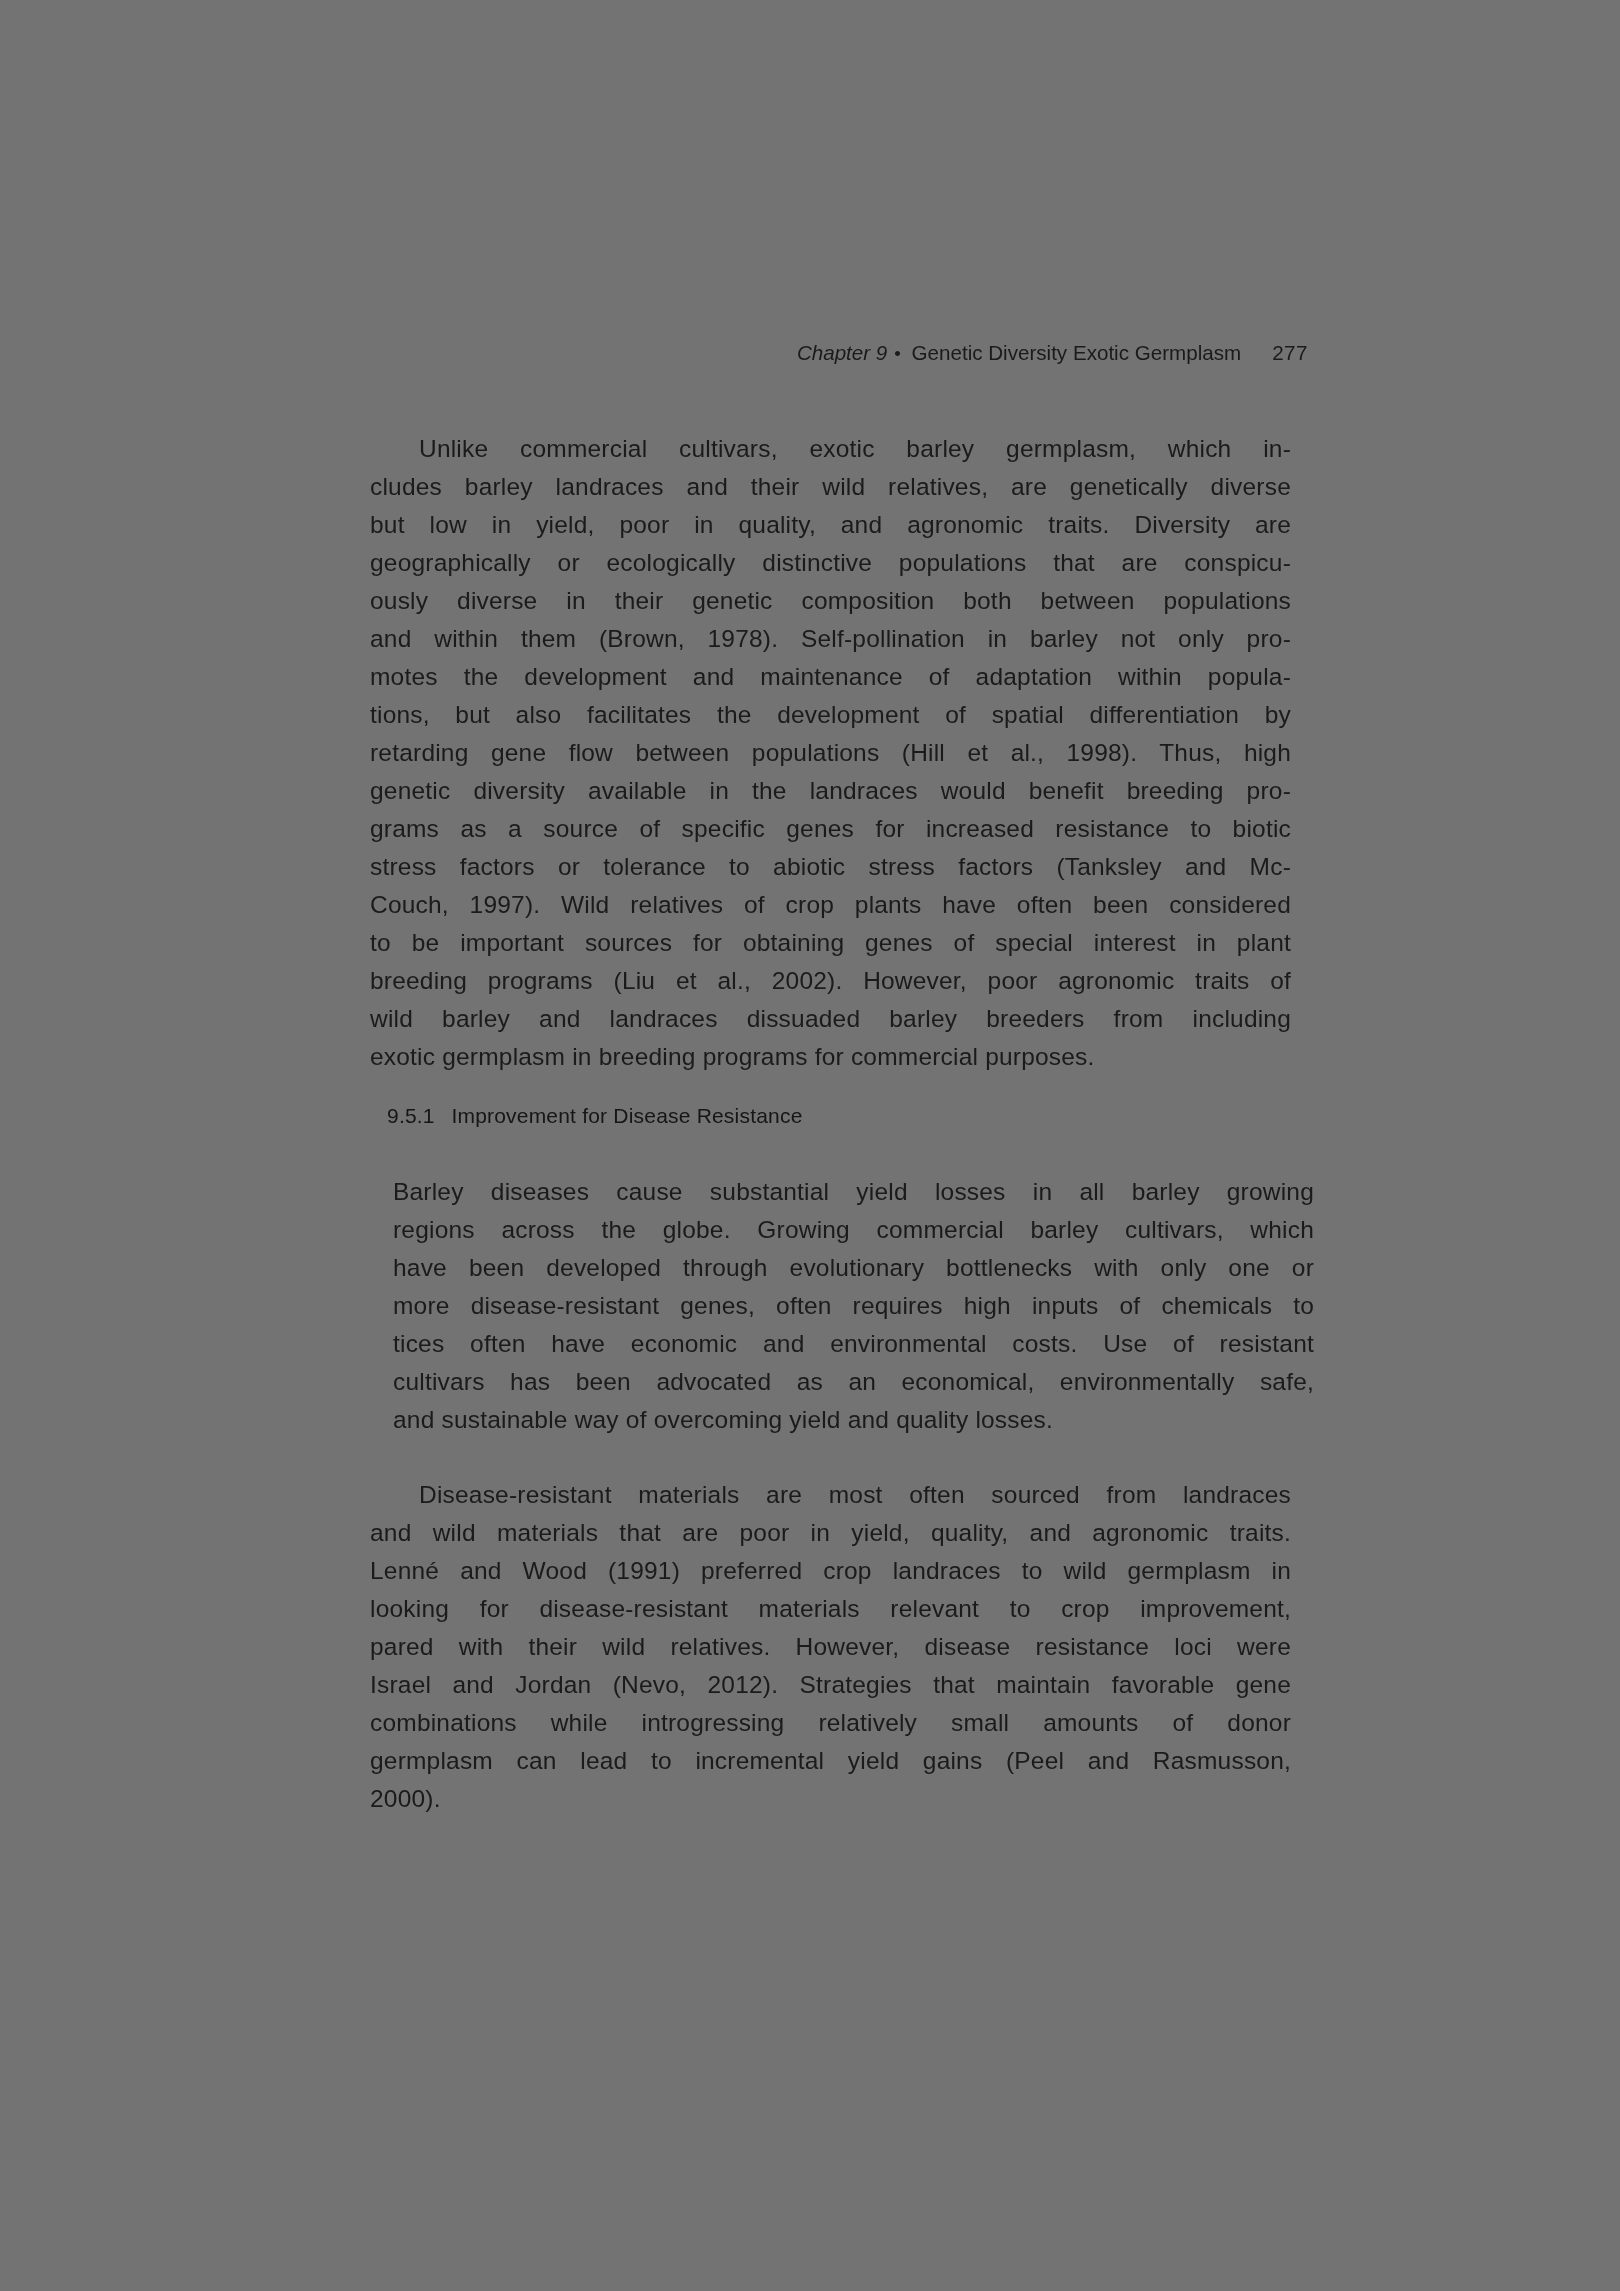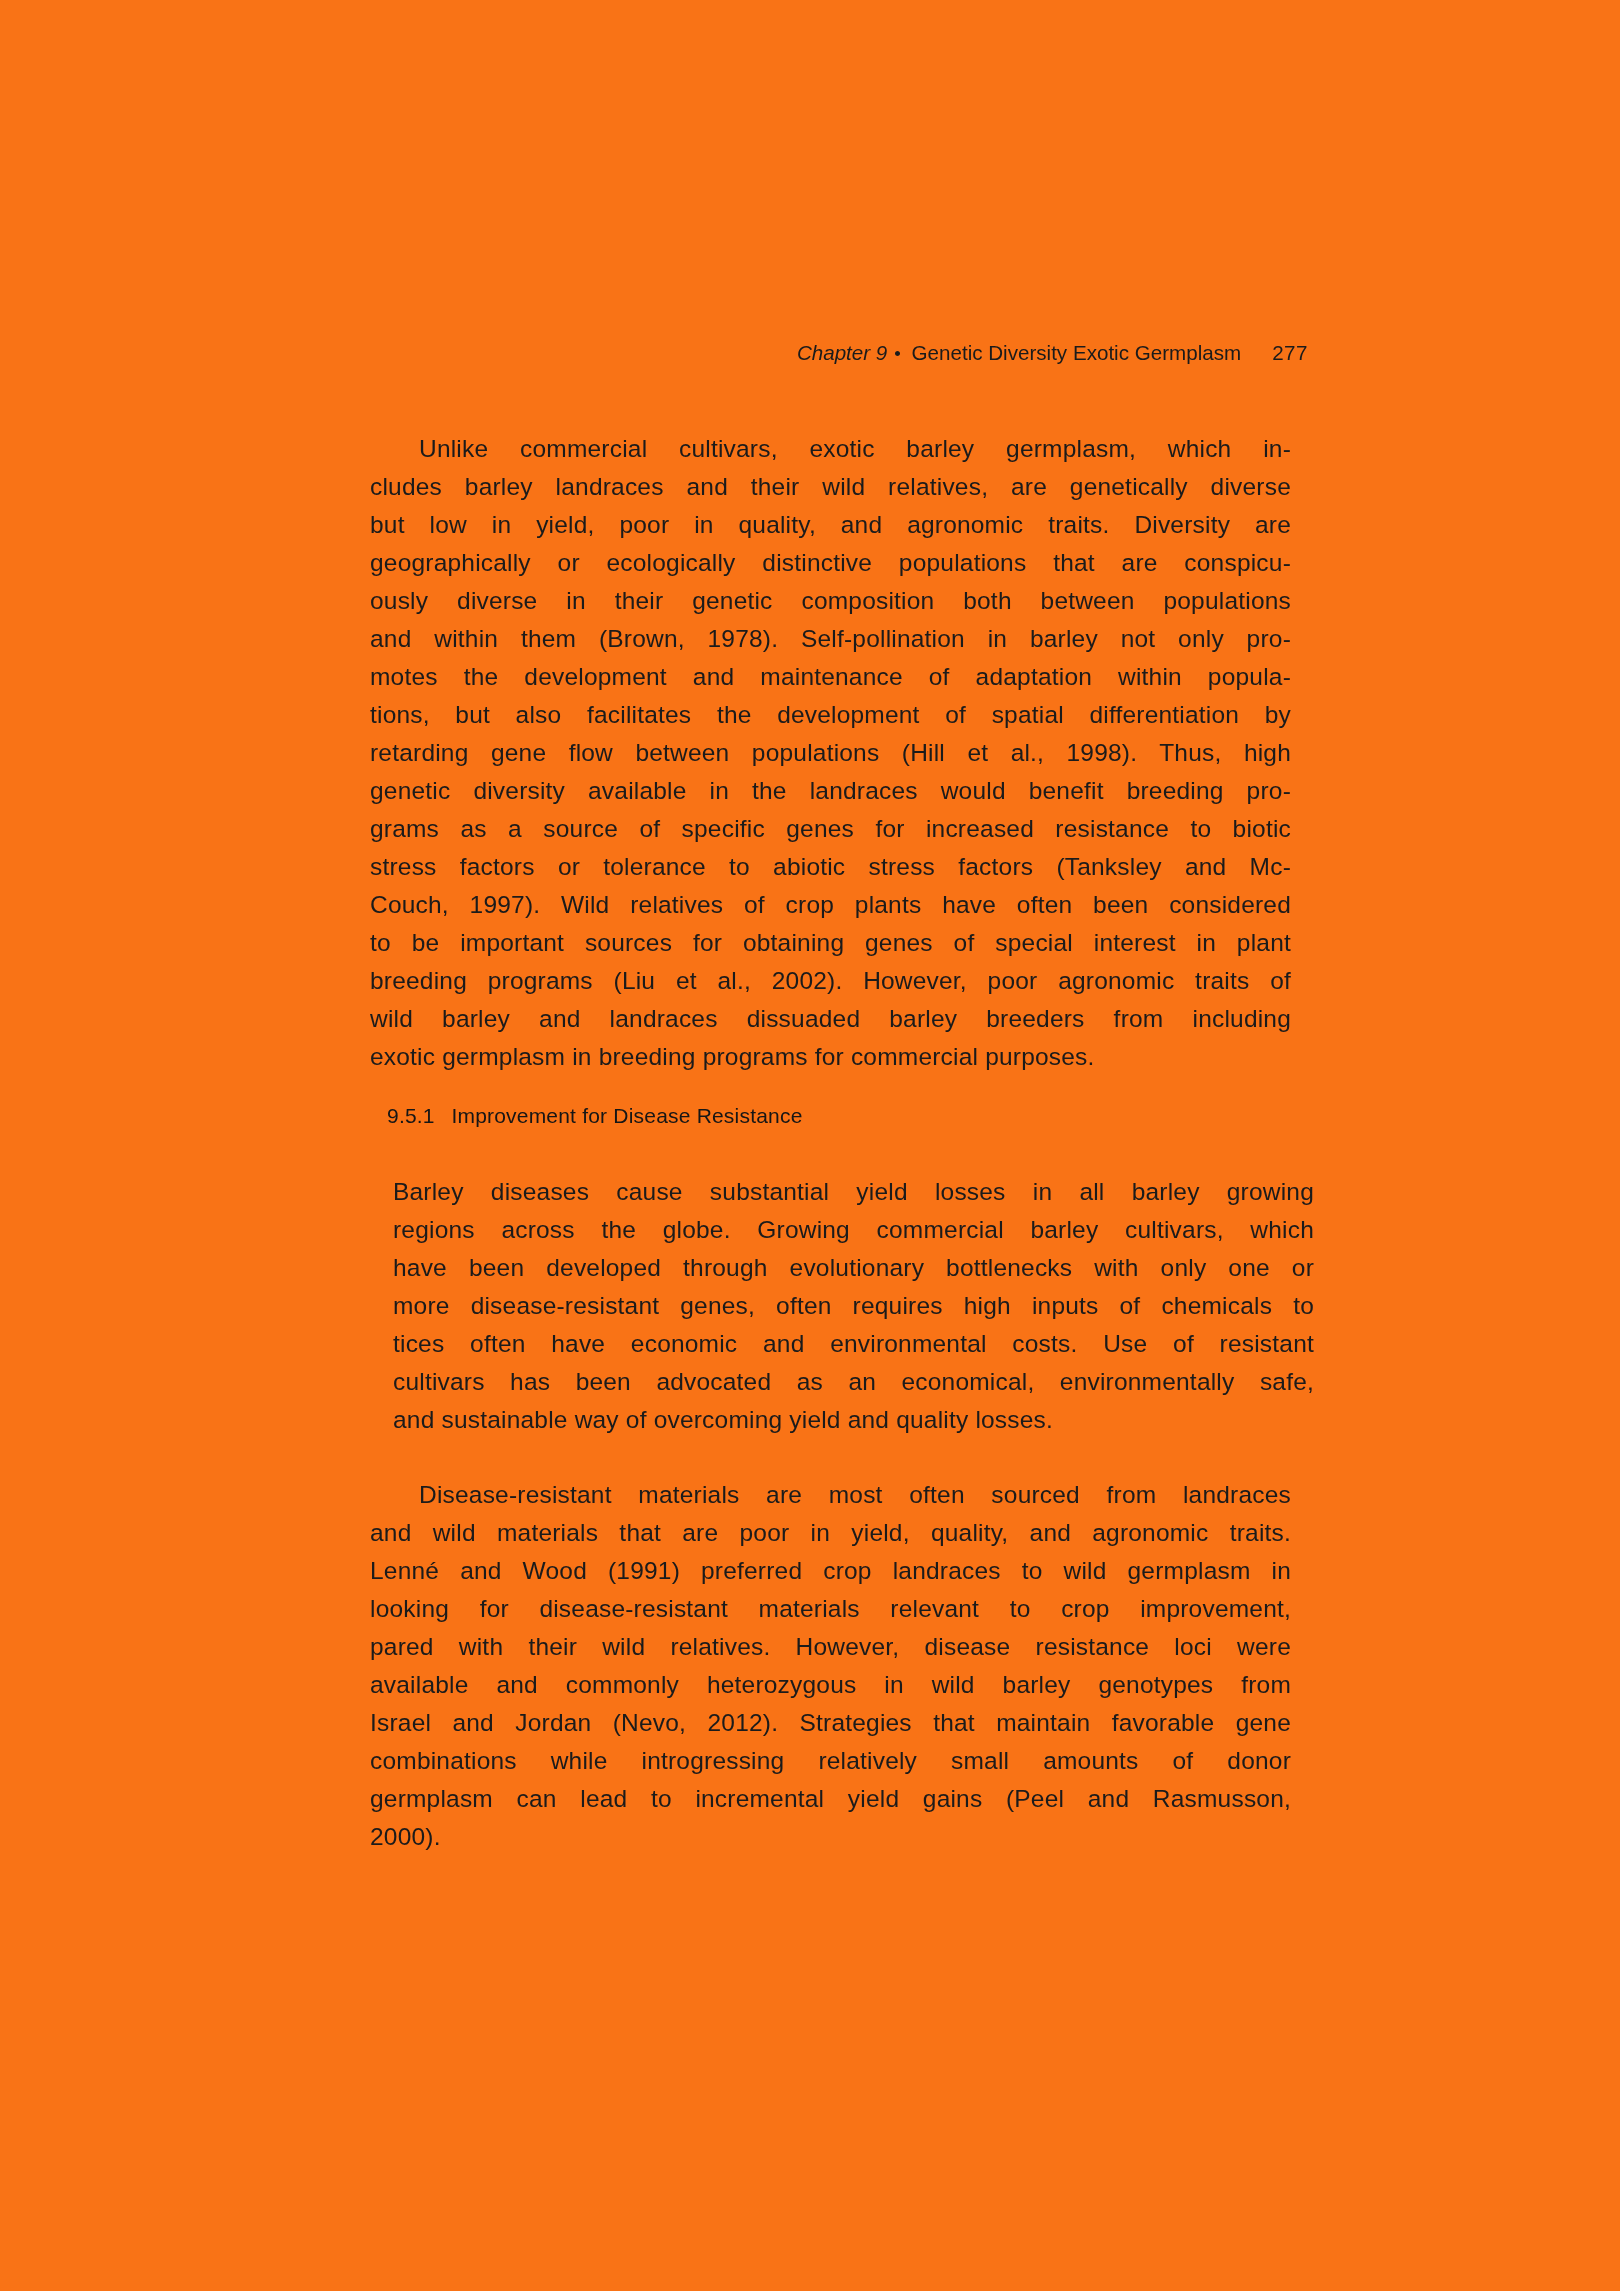--- a/index.html
+++ b/index.html
@@ -4,21 +4,21 @@
 <style>
   html, body {
     margin: 0;
     padding: 0;
     background: #ffffff;
   }
   .page {
     position: relative;
     width: 1620px;
     height: 2292px;
-    background: #f97316;
+    background: #737373;
     font-family: "Liberation Sans", sans-serif;
     color: #1b1b1b;
     overflow: hidden;
   }
   .running-head {
     position: absolute;
     left: 387px;
     width: 921px;
     top: 340px;
     font-size: 20.6px;
@@ -102,21 +102,20 @@
       <div class="line">cultivars has been advocated as an economical, environmentally safe,</div>
       <div class="line last">and sustainable way of overcoming yield and quality losses.</div>
     </section>
 
   <section class="para para-2">
       <div class="line indent">Disease-resistant materials are most often sourced from landraces</div>
       <div class="line">and wild materials that are poor in yield, quality, and agronomic traits.</div>
       <div class="line">Lenné and Wood (1991) preferred crop landraces to wild germplasm in</div>
       <div class="line">looking for disease-resistant materials relevant to crop improvement,</div>
       <div class="line">pared with their wild relatives. However, disease resistance loci were</div>
-      <div class="line">available and commonly heterozygous in wild barley genotypes from</div>
       <div class="line">Israel and Jordan (Nevo, 2012). Strategies that maintain favorable gene</div>
       <div class="line">combinations while introgressing relatively small amounts of donor</div>
       <div class="line">germplasm can lead to incremental yield gains (Peel and Rasmusson,</div>
       <div class="line last">2000).</div>
     </section>
 
 </div>
 
 
 </body></html>

